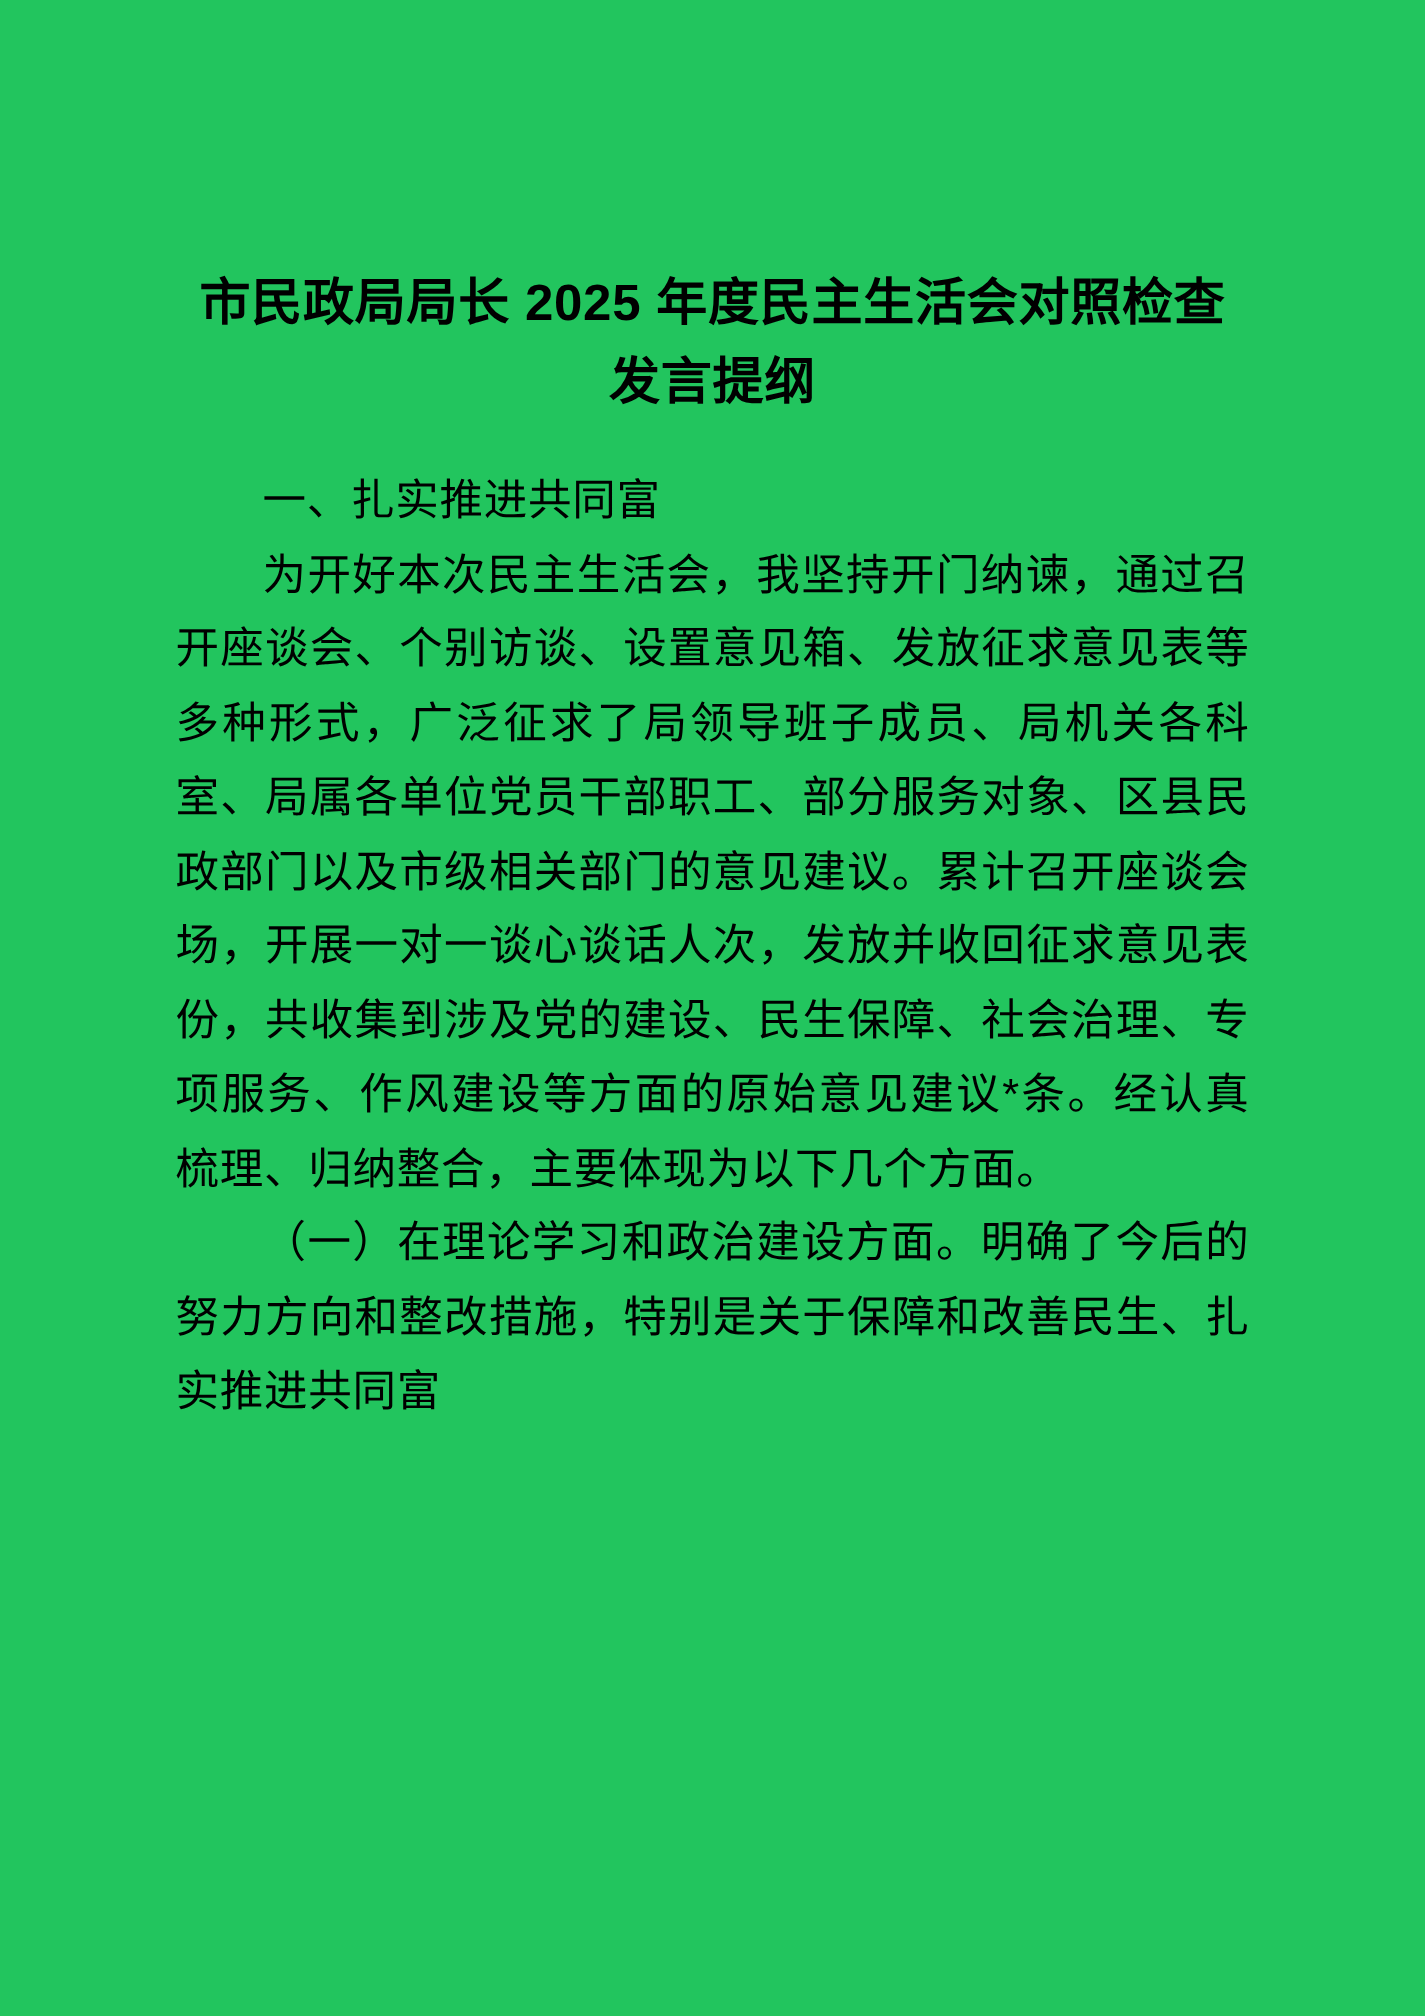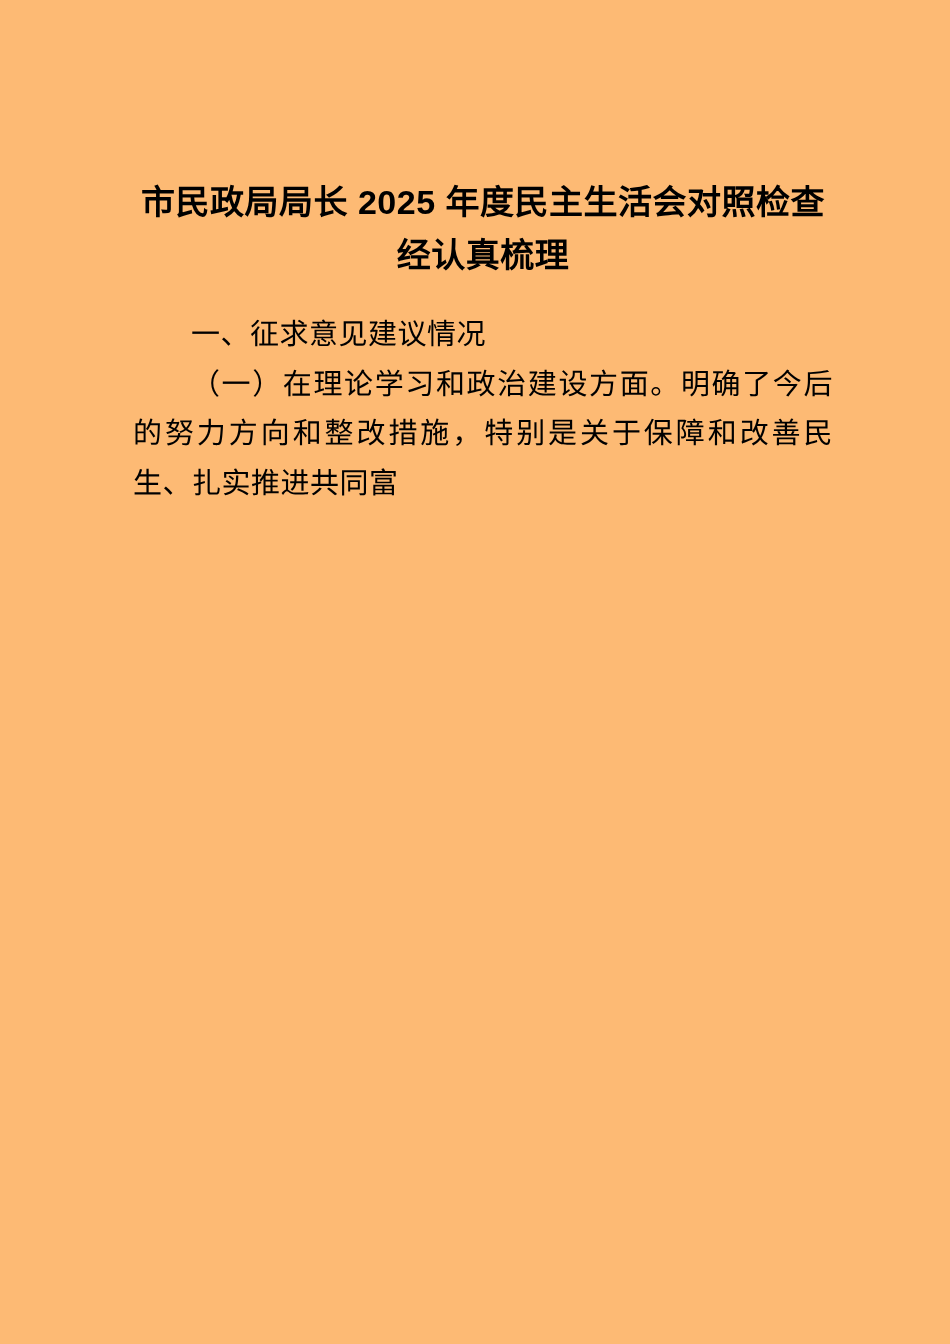--- a/index.html
+++ b/index.html
@@ -5,26 +5,25 @@
   html, body {
     margin: 0;
     padding: 0;
     background: #ffffff;
   }
   .page {
     position: relative;
     width: 950px;
     height: 1344px;
     margin: 0 auto;
-    background: #fdba74;
+    background: #22c55e;
     color: #000000;
     font-family: "Liberation Sans", "DejaVu Sans", sans-serif;
     overflow: hidden;
     box-sizing: border-box;
-    padding-left: 16px;
   }
   .content {
     box-sizing: border-box;
     padding: 176px 117px 0 117px;
   }
   .doc-title {
     margin: 0 0 28px 0;
     font-size: 34px;
     line-height: 53px;
     font-weight: bold;
@@ -45,22 +44,23 @@
   }
 </style>
 </head>
 <body>
 
 <div class="page">
   <div class="content">
 
     <h1 class="doc-title">
       <span class="title-line">市民政局局长 2025 年度民主生活会对照检查</span>
-      <span class="title-line">经认真梳理</span>
+      <span class="title-line">发言提纲</span>
     </h1>
 
     <div class="doc-body">
-      <p>一、征求意见建议情况</p>
+      <p>一、扎实推进共同富</p>
+      <p>为开好本次民主生活会，我坚持开门纳谏，通过召开座谈会、个别访谈、设置意见箱、发放征求意见表等多种形式，广泛征求了局领导班子成员、局机关各科室、局属各单位党员干部职工、部分服务对象、区县民政部门以及市级相关部门的意见建议。累计召开座谈会场，开展一对一谈心谈话人次，发放并收回征求意见表份，共收集到涉及党的建设、民生保障、社会治理、专项服务、作风建设等方面的原始意见建议*条。经认真梳理、归纳整合，主要体现为以下几个方面。</p>
       <p>（一）在理论学习和政治建设方面。明确了今后的努力方向和整改措施，特别是关于保障和改善民生、扎实推进共同富</p>
     </div>
 
   </div>
 </div>
 
 </body></html>

